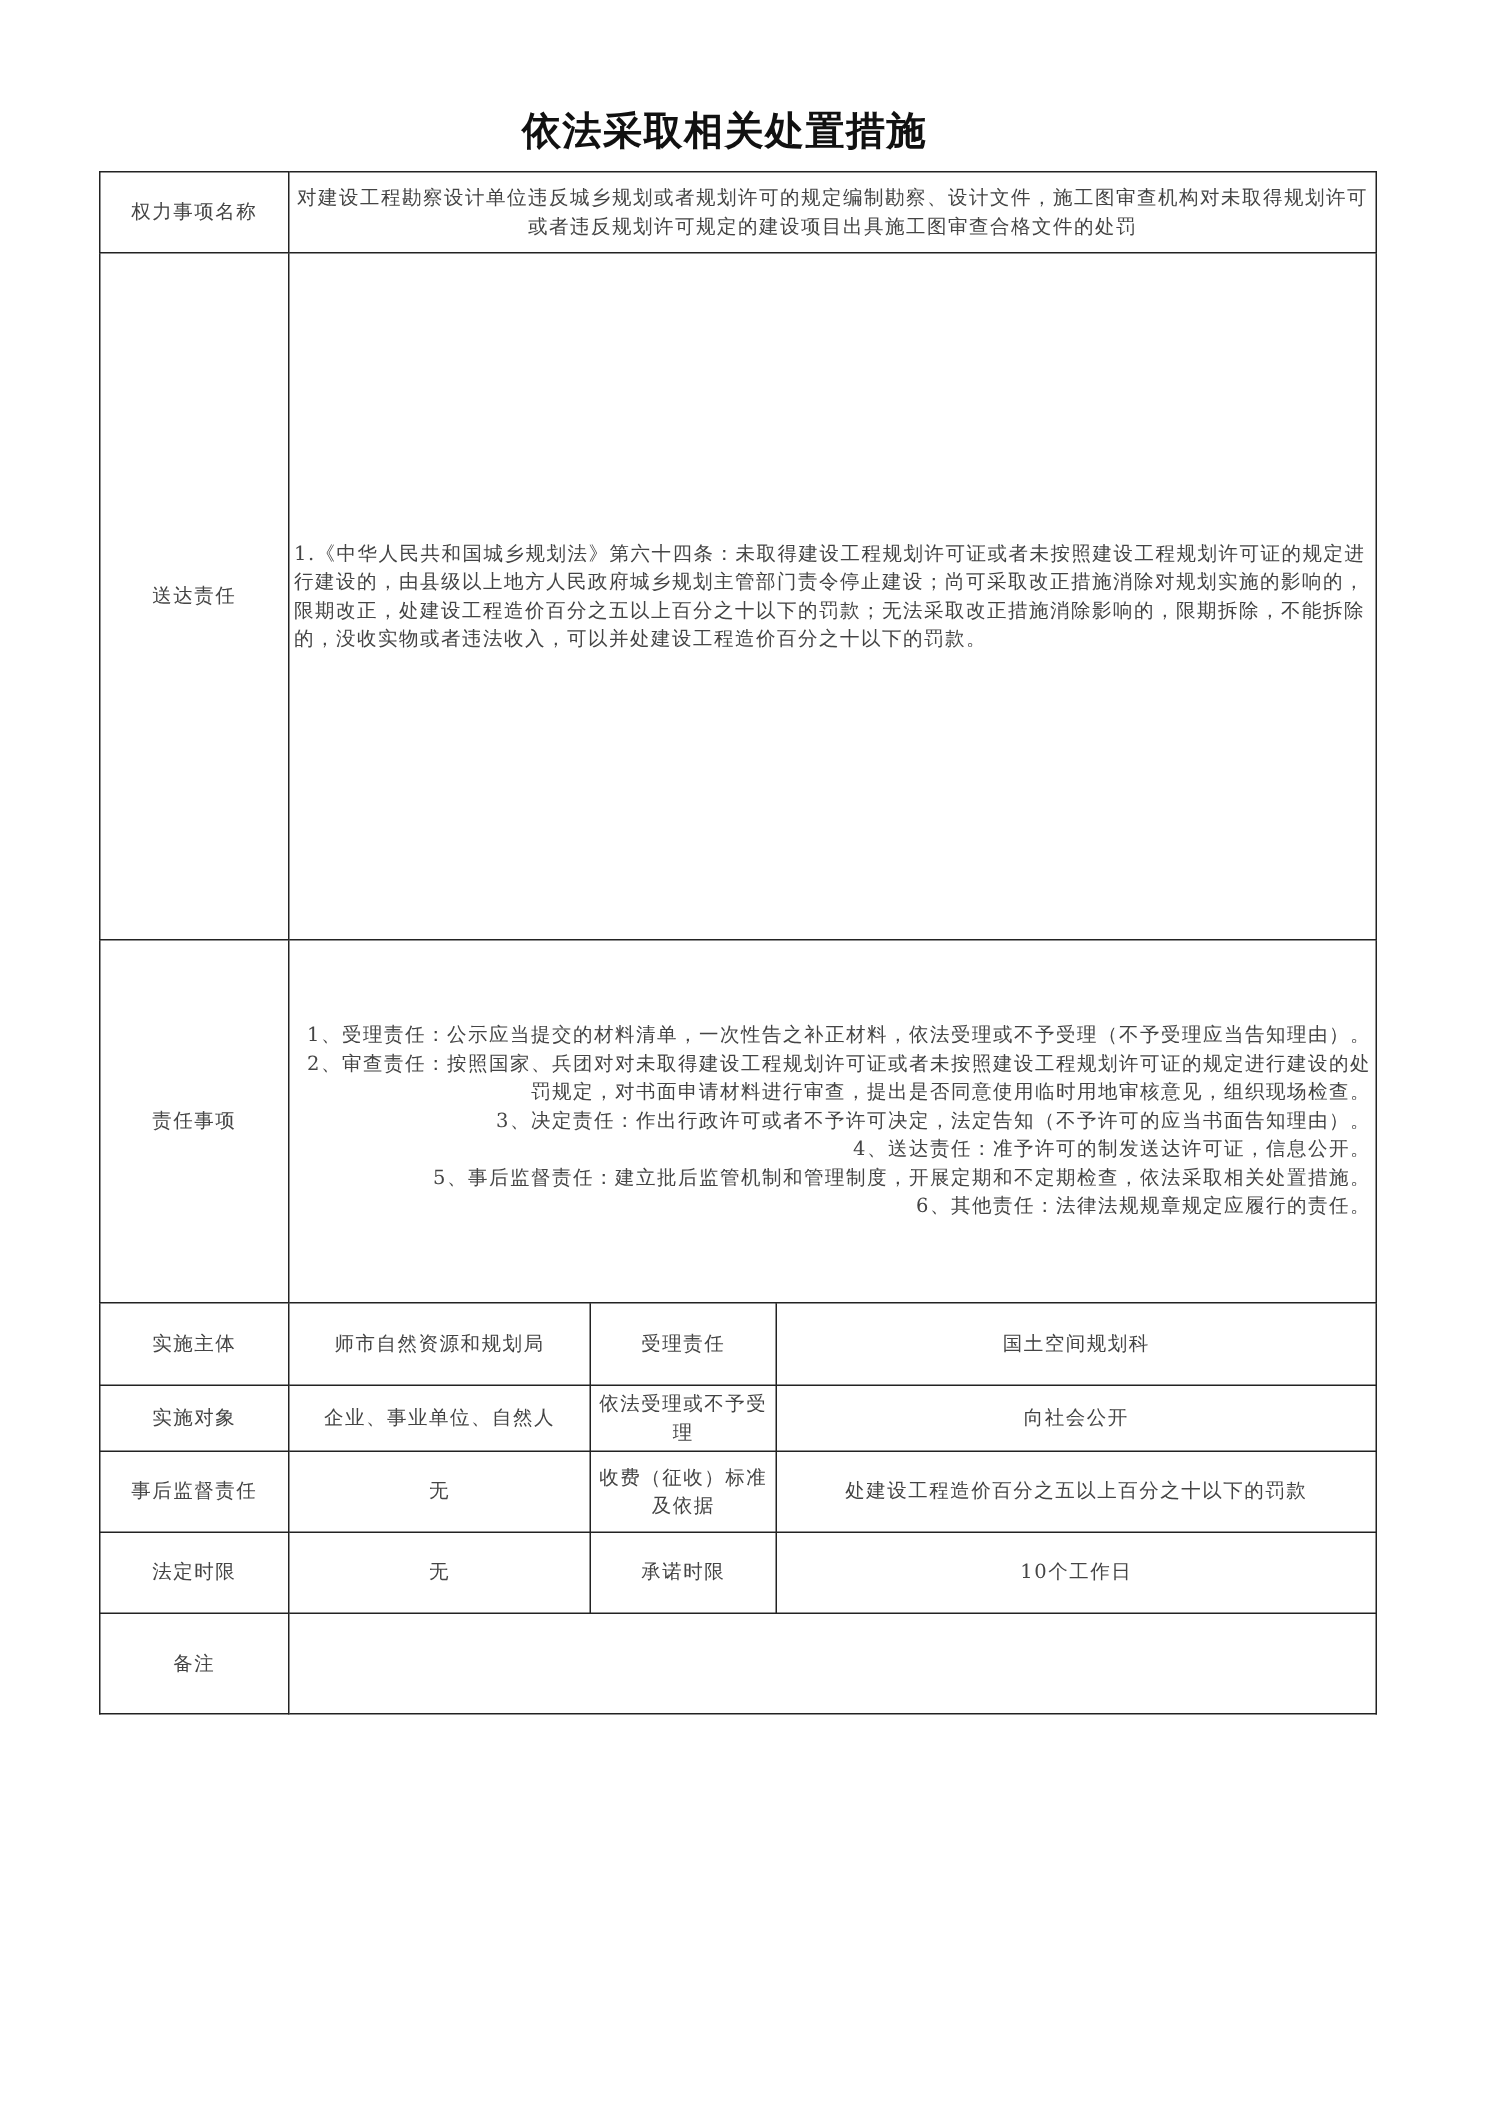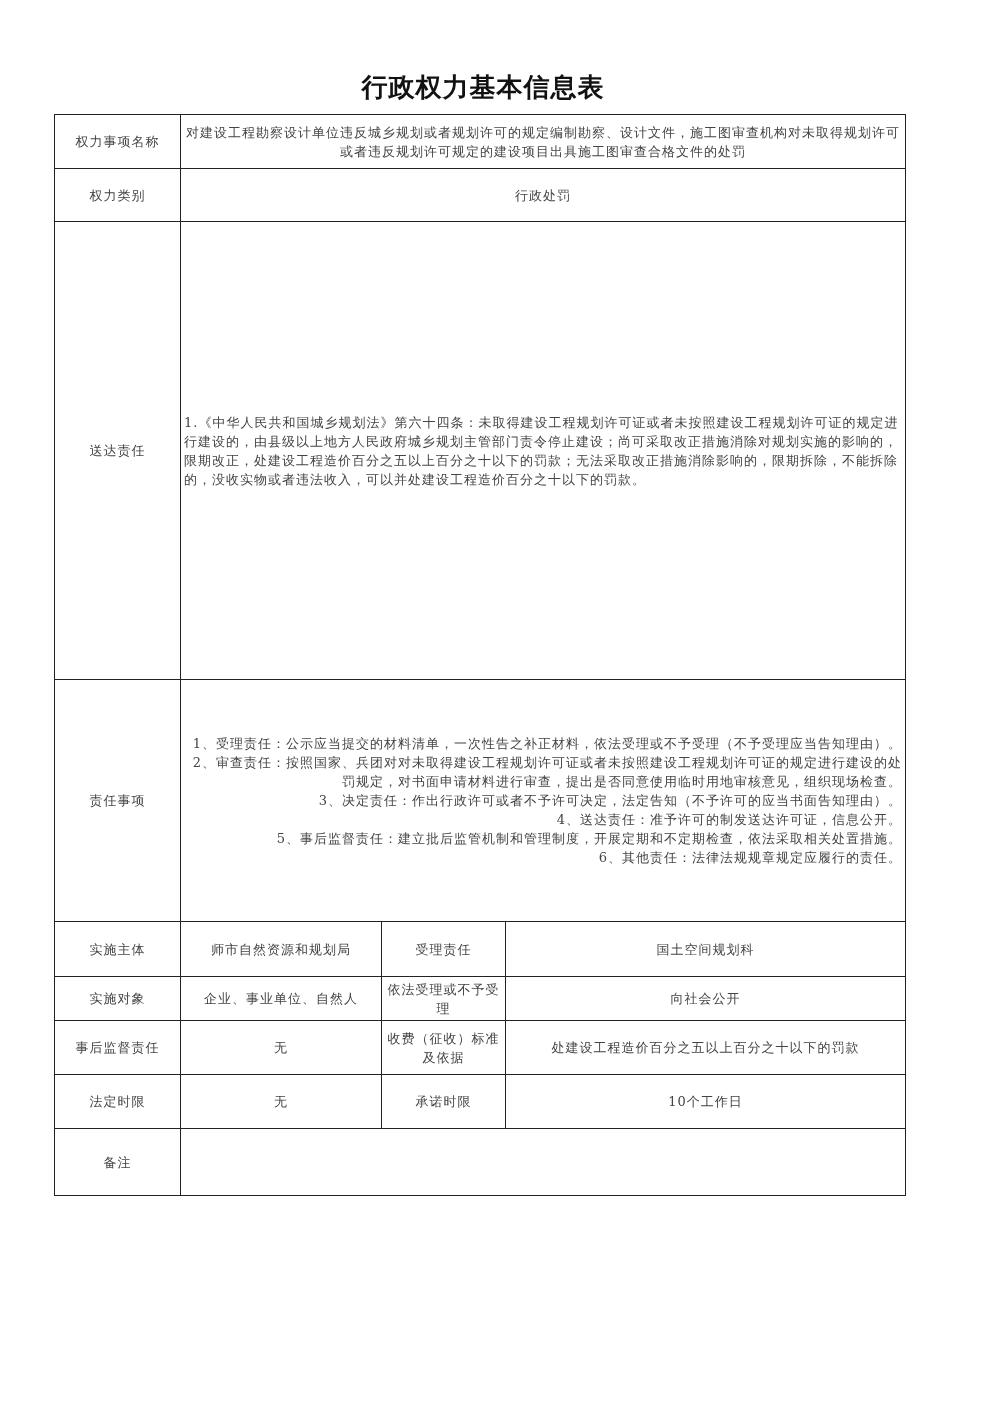--- a/index.html
+++ b/index.html
@@ -1,42 +1,38 @@
 <!DOCTYPE html>
 <html><head>
 <meta charset="utf-8">
 <style>
   html, body { margin: 0; padding: 0; background: #ffffff; }
   body { width: 1000px; height: 1415px; position: relative; font-family: "DejaVu Serif", "Liberation Serif", serif; color: #333; }
   .title { position: absolute; top: 70px; left: 0; width: 966px; text-align: center; font-size: 26px; font-weight: bold; color: #111; letter-spacing: 1px; font-family: "DejaVu Serif", serif; }
-  table { position: absolute; top: 114px; left: 54px; width: 851px; border-collapse: collapse; table-layout: fixed; }
+  table { position: absolute; top: 114px; left: 66px; width: 851px; border-collapse: collapse; table-layout: fixed; }
   td { border: 1.5px solid #222; font-size: 13px; color: #444; text-align: center; vertical-align: middle; padding: 0 4px; line-height: 19px; letter-spacing: 1px; }
   td.left { text-align: left; padding: 0 3px; }
   .multi div { text-align: right; }
 </style>
 </head>
 <body>
 
-<div class="title">行政权力基本信息表</div>
+<div class="title">依法采取相关处置措施</div>
 
 <table>
   <colgroup>
     <col style="width:126px">
       <col style="width:201px">
       <col style="width:124px">
       <col style="width:400px">
   </colgroup>
   <tbody>
       <tr style="height:54px">
     <td>权力事项名称</td>
     <td colspan="3">对建设工程勘察设计单位违反城乡规划或者规划许可的规定编制勘察、设计文件，施工图审查机构对未取得规划许可或者违反规划许可规定的建设项目出具施工图审查合格文件的处罚</td>
-  </tr>
-  <tr style="height:53px">
-    <td>权力类别</td>
-    <td colspan="3">行政处罚</td>
   </tr>
   <tr style="height:458px">
     <td>送达责任</td>
     <td colspan="3" class="left">1.《中华人民共和国城乡规划法》第六十四条：未取得建设工程规划许可证或者未按照建设工程规划许可证的规定进行建设的，由县级以上地方人民政府城乡规划主管部门责令停止建设；尚可采取改正措施消除对规划实施的影响的，限期改正，处建设工程造价百分之五以上百分之十以下的罚款；无法采取改正措施消除影响的，限期拆除，不能拆除的，没收实物或者违法收入，可以并处建设工程造价百分之十以下的罚款。</td>
   </tr>
   <tr style="height:242px">
     <td>责任事项</td>
     <td colspan="3" class="left multi">
       <div>1、受理责任：公示应当提交的材料清单，一次性告之补正材料，依法受理或不予受理（不予受理应当告知理由）。</div>
       <div>2、审查责任：按照国家、兵团对对未取得建设工程规划许可证或者未按照建设工程规划许可证的规定进行建设的处罚规定，对书面申请材料进行审查，提出是否同意使用临时用地审核意见，组织现场检查。</div>

